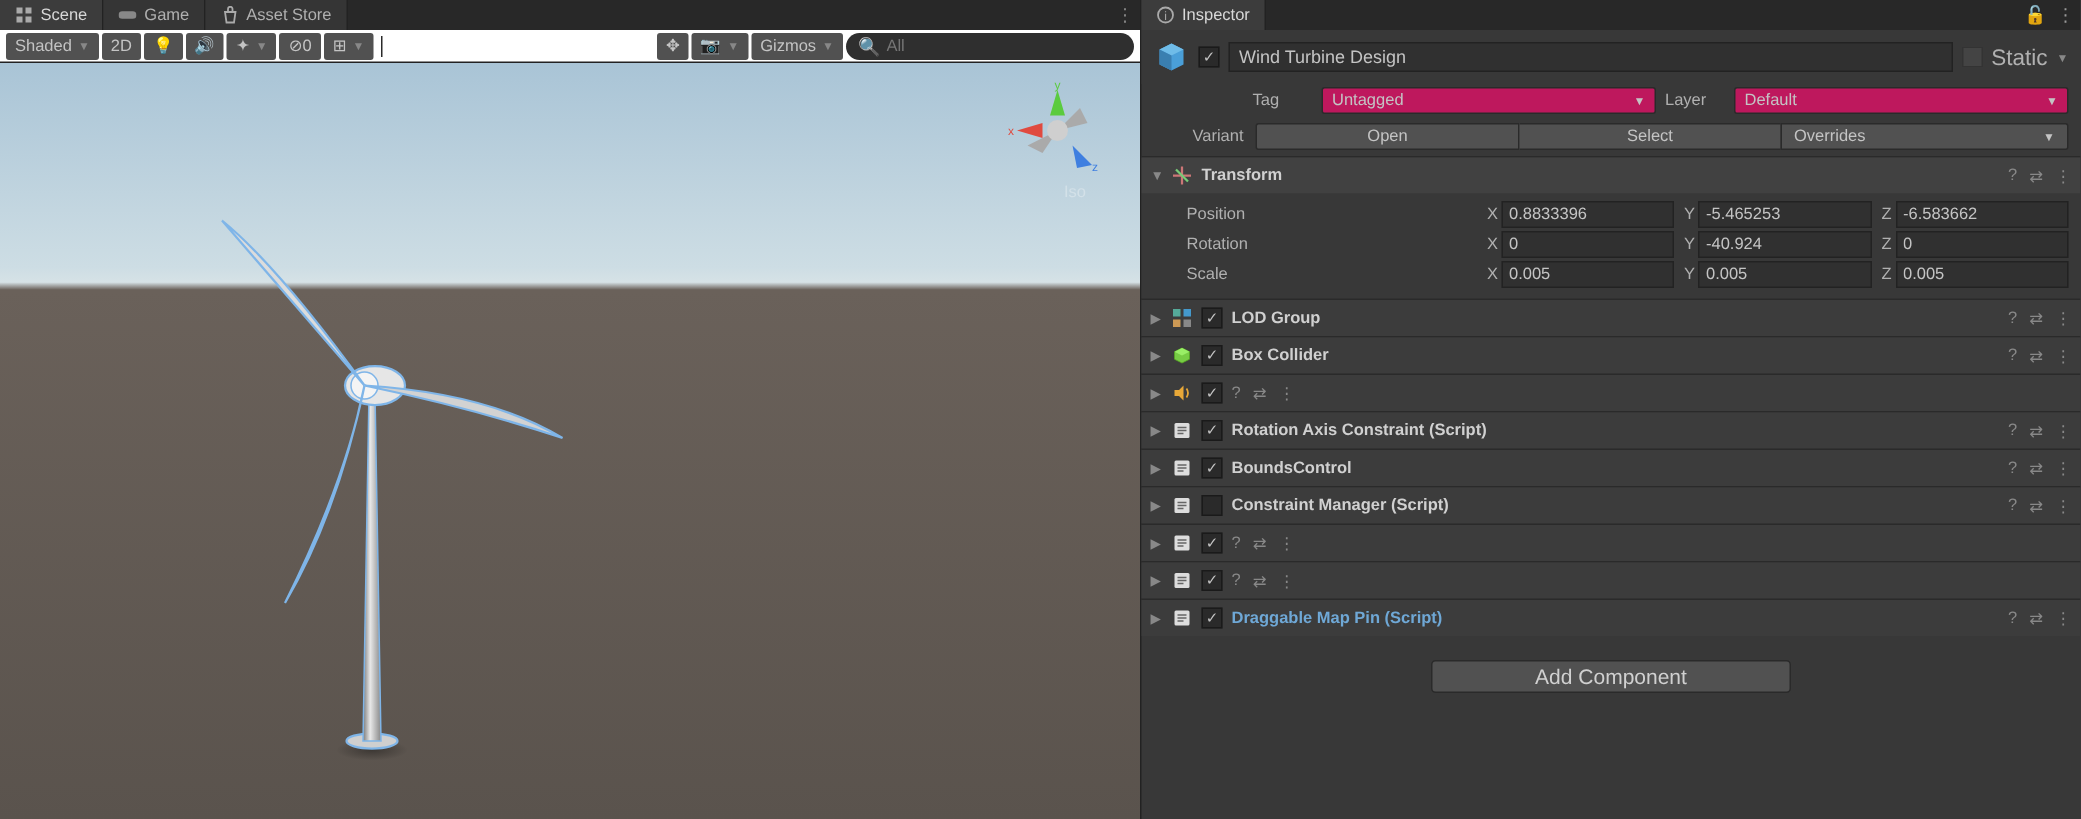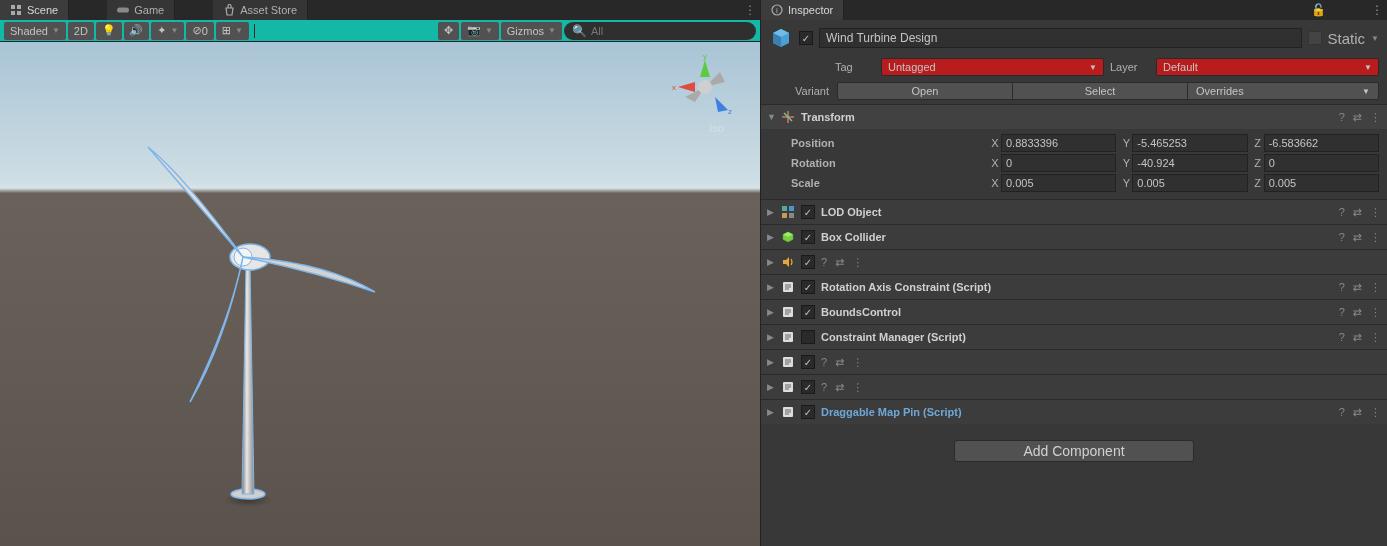--- a/index.html
+++ b/index.html
@@ -1,29 +1,29 @@
 <!DOCTYPE html>
 <html><head>
 <meta charset="utf-8">
 <style>
 * { box-sizing: border-box; margin: 0; padding: 0; font-family: "Segoe UI", Arial, sans-serif; }
 body { background: #383838; color: #c4c4c4; font-size: 12px; overflow: hidden; width: 1387px; height: 546px; display: flex; }
 .left-panel { width: 760px; height: 546px; display: flex; flex-direction: column; background: #3c3c3c; }
 .right-panel { flex: 1; height: 546px; display: flex; flex-direction: column; background: #383838; border-left: 1px solid #222; }
 
 
-.tab-bar { height: 20px; background: #282828; display: flex; align-items: stretch; gap: 38px; }
+.tab-bar { height: 20px; background: #282828; display: flex; align-items: stretch; }
 .tab { display: flex; align-items: center; gap: 5px; padding: 0 10px; background: #353535; border-right: 1px solid #222; cursor: pointer; font-size: 11px; color: #b0b0b0; }
 .tab.active { background: #3c3c3c; color: #d8d8d8; }
 .tab .ico { width: 12px; height: 12px; display: inline-flex; align-items: center; justify-content: center; }
 .tab-bar .spacer { flex: 1; background: #282828; }
 .tab-bar .menu { width: 20px; display: flex; align-items: center; justify-content: center; color: #888; }
 
 
-.scene-toolbar { height: 22px; background: #14b8a6; display: flex; align-items: center; padding: 0 4px; gap: 2px; border-bottom: 1px solid #222; }
+.scene-toolbar { height: 22px; background: #ffffff; display: flex; align-items: center; padding: 0 4px; gap: 2px; border-bottom: 1px solid #222; }
 .tbtn { height: 18px; background: #515151; border-radius: 2px; display: flex; align-items: center; justify-content: center; padding: 0 6px; color: #c4c4c4; font-size: 11px; cursor: pointer; }
 .tbtn .caret { margin-left: 4px; font-size: 8px; color: #888; }
 .tdivider { width: 1px; height: 14px; background: #2a2a2a; margin: 0 3px; }
 .scene-toolbar .flex { flex: 1; }
 .search-box { flex: 1; height: 18px; background: #2f2f2f; border-radius: 9px; display: flex; align-items: center; padding: 0 8px; color: #888; gap: 4px; }
 .search-box input { background: transparent; border: none; outline: none; color: #c4c4c4; font-size: 11px; flex: 1; }
 
 
 .scene-view { flex: 1; position: relative; background: linear-gradient(to bottom, #a9c4d6 0%, #cddde4 27%, #d6e2e6 29%, #6a615a 30%, #5a534d 100%); overflow: hidden; }
 .turbine { position: absolute; left: 130px; top: 40px; width: 260px; height: 440px; }
@@ -31,21 +31,21 @@
 .iso-label { position: absolute; right: 36px; top: 80px; color: rgba(255,255,255,0.3); font-size: 11px; }
 
 
 .inspector-tabs { height: 20px; background: #282828; display: flex; }
 .insp-header { padding: 6px 8px; display: flex; align-items: center; gap: 6px; background: #383838; }
 .cube-ico { width: 24px; height: 24px; }
 .chk { width: 14px; height: 14px; background: #2a2a2a; border: 1px solid #1a1a1a; display: flex; align-items: center; justify-content: center; color: #c4c4c4; font-size: 10px; cursor: pointer; }
 .name-field { flex: 1; background: #303030; border: 1px solid #222; height: 20px; padding: 0 6px; color: #c4c4c4; font-size: 12px; }
 .insp-row { display: flex; align-items: center; padding: 2px 8px 2px 34px; gap: 6px; font-size: 11px; margin-left: 40px; }
 .insp-row .lbl { width: 40px; color: #b0b0b0; }
-.dropdown { background: #b91c1c; border: 1px solid #2a2a2a; height: 18px; padding: 0 6px; display: flex; align-items: center; justify-content: space-between; color: #c4c4c4; border-radius: 2px; cursor: pointer; }
+.dropdown { background: #be185d; border: 1px solid #2a2a2a; height: 18px; padding: 0 6px; display: flex; align-items: center; justify-content: space-between; color: #c4c4c4; border-radius: 2px; cursor: pointer; }
 .btn-row { display: flex; padding: 4px 8px 4px 34px; gap: 0; }
 .btn-row .lbl { width: 42px; color: #b0b0b0; font-size: 11px; display: flex; align-items: center; }
 .seg-btn { flex: 1; height: 18px; background: #515151; border: 1px solid #2a2a2a; display: flex; align-items: center; justify-content: center; font-size: 11px; color: #c4c4c4; cursor: pointer; }
 .seg-btn:first-of-type { border-radius: 2px 0 0 2px; }
 .seg-btn.mid { border-left: none; border-right: none; }
 .seg-btn:last-of-type { border-radius: 0 2px 2px 0; }
 
 
 .comp { border-top: 1px solid #2a2a2a; }
 .comp-hdr { display: flex; align-items: center; height: 24px; padding: 0 6px; gap: 6px; background: #3c3c3c; cursor: pointer; }
@@ -53,21 +53,21 @@
 .fold { width: 8px; color: #888; font-size: 9px; }
 .comp-ico { width: 14px; height: 14px; display: flex; align-items: center; justify-content: center; }
 .comp-title { flex: 1; font-weight: 600; font-size: 11px; color: #d0d0d0; }
 .comp-title.link { color: #6fa8d6; }
 .comp-acts { display: flex; gap: 8px; color: #888; }
 .comp-acts span { cursor: pointer; font-size: 11px; }
 
 
 .trans-body { background: #383838; padding: 4px 8px 6px 30px; }
 .trans-row { display: flex; align-items: center; height: 20px; gap: 4px; }
-.trans-row .prop { width: 194px; color: #b0b0b0; font-size: 11px; font-weight: bold; }
+.trans-row .prop { width: 194px; color: #b0b0b0; font-size: 11px; }
 .xyz { display: flex; gap: 4px; flex: 1; }
 .axis { display: flex; align-items: center; flex: 1; }
 .axis .ax { width: 12px; color: #b0b0b0; font-size: 11px; text-align: center; }
 .axis input { flex: 1; width: 0; background: #303030; border: 1px solid #222; height: 18px; padding: 0 4px; color: #c4c4c4; font-size: 11px; }
 
 .add-comp { margin: 16px auto; width: 240px; height: 22px; background: #515151; border: 1px solid #2a2a2a; border-radius: 3px; display: flex; align-items: center; justify-content: center; font-size: 14px; color: #d0d0d0; cursor: pointer; }
 
 .lock-ico, .dots-ico { color: #999; font-size: 12px; }
 </style>
 </head>
@@ -333,21 +333,21 @@
           <span class="fold">▶</span>
           <span class="comp-ico">
             <svg width="14" height="14" viewBox="0 0 14 14">
               <rect x="1" y="1" width="5" height="5" fill="#5a9"></rect>
               <rect x="8" y="1" width="5" height="5" fill="#49c"></rect>
               <rect x="1" y="8" width="5" height="5" fill="#c95"></rect>
               <rect x="8" y="8" width="5" height="5" fill="#888"></rect>
             </svg>
           </span>
           <div class="chk">✓</div>
-          <span class="comp-title">LOD Object</span>
+          <span class="comp-title">LOD Group</span>
           <div class="comp-acts">
             <span>?</span>
             <span>⇄</span>
             <span>⋮</span>
           </div>
         </div>
       </div>
       <div class="comp">
         <div class="comp-hdr">
           <span class="fold">▶</span>

